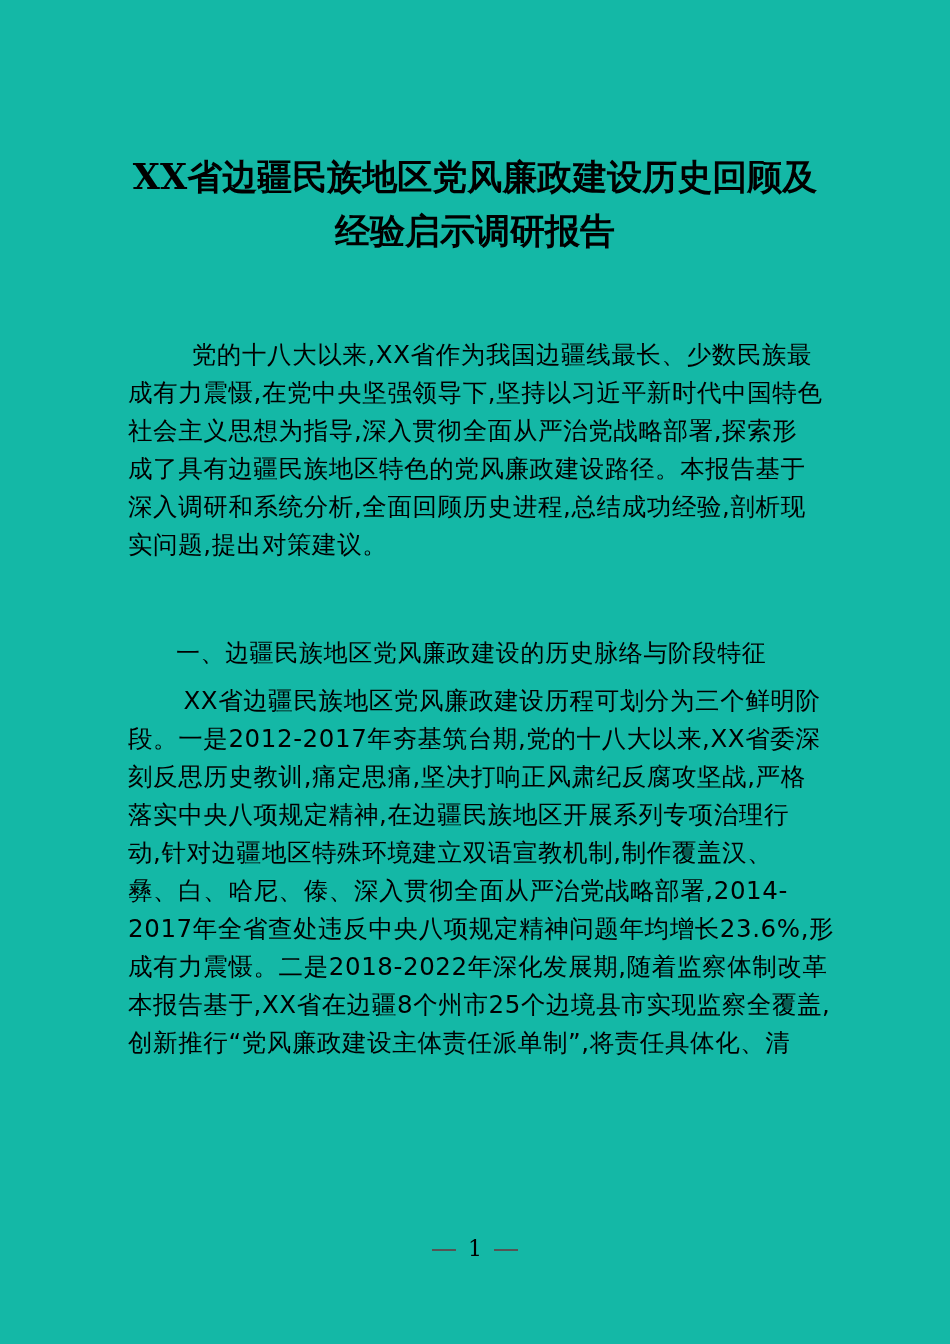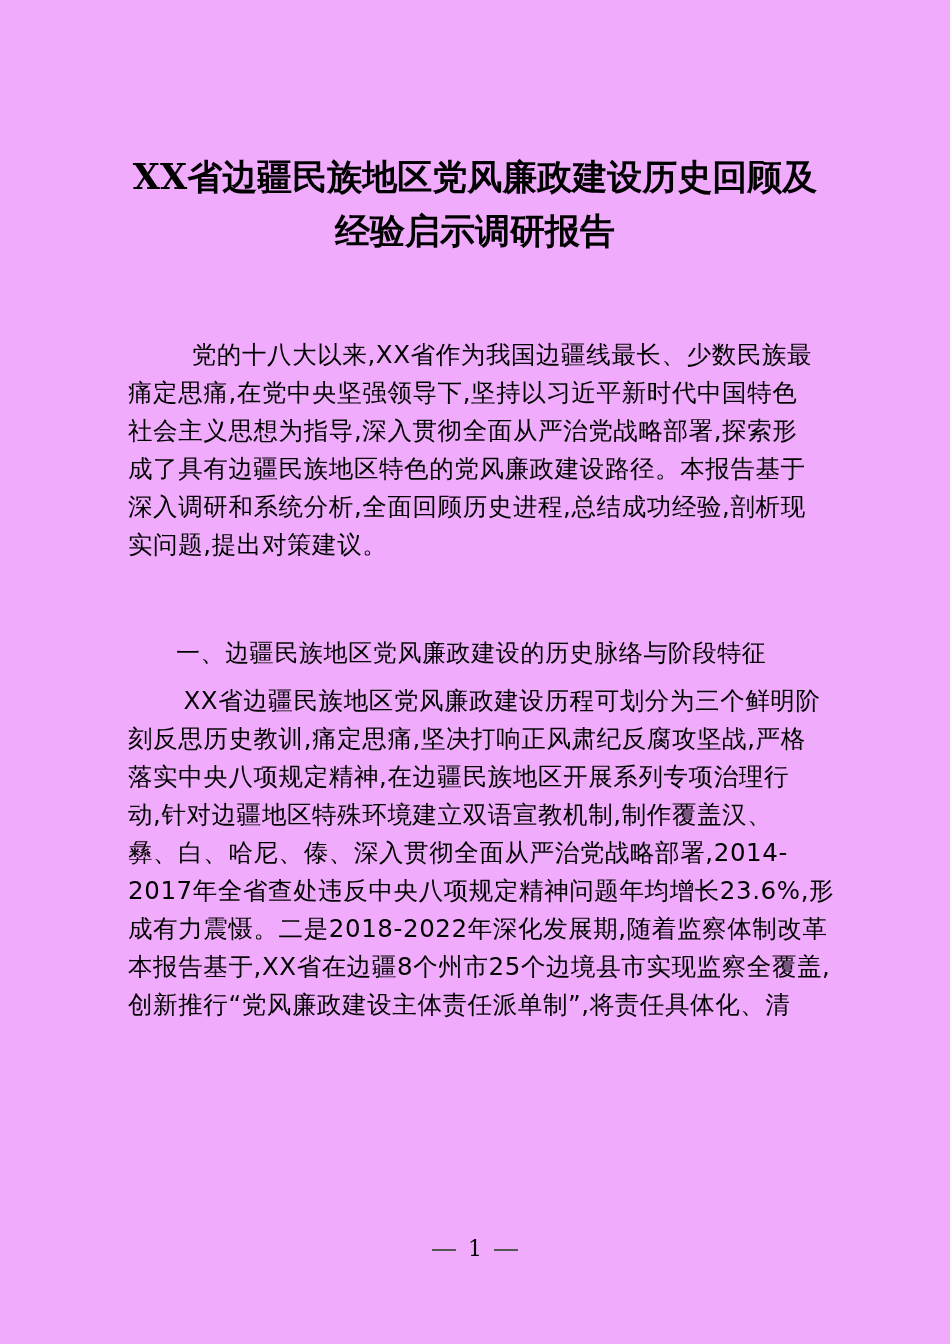--- a/index.html
+++ b/index.html
@@ -13,21 +13,21 @@
     position: relative;
     overflow: hidden;
     color: #000000;
     font-family: "DejaVu Serif", "Liberation Serif", serif;
   }
   .page {
     position: absolute;
     left: 0; top: 0;
     width: 950px;
     height: 1344px;
-    background: #f0abfc;
+    background: #14b8a6;
   }
   .title {
     position: absolute;
     left: 100px;
     width: 750px;
     top: 150px;
     text-align: center;
     font-family: "DejaVu Serif", "Liberation Serif", serif;
     font-weight: bold;
     font-size: 35px;
@@ -86,33 +86,34 @@
 
 <div class="page">
 
   <div class="title">
     <span class="line" style="height:54px;line-height:54px;">XX省边疆民族地区党风廉政建设历史回顾及</span>
     <span class="line" style="height:54px;line-height:54px;">经验启示调研报告</span>
   </div>
 
   <div class="body-text" style="top:336px;">
     <span class="line indent">党的十八大以来,XX省作为我国边疆线最长、少数民族最</span>
-    <span class="line">痛定思痛,在党中央坚强领导下,坚持以习近平新时代中国特色</span>
+    <span class="line">成有力震慑,在党中央坚强领导下,坚持以习近平新时代中国特色</span>
     <span class="line">社会主义思想为指导,深入贯彻全面从严治党战略部署,探索形</span>
     <span class="line">成了具有边疆民族地区特色的党风廉政建设路径。本报告基于</span>
     <span class="line">深入调研和系统分析,全面回顾历史进程,总结成功经验,剖析现</span>
     <span class="line">实问题,提出对策建议。</span>
   </div>
 
   <div class="body-text" style="top:634px;">
     <span class="line heading">一、边疆民族地区党风廉政建设的历史脉络与阶段特征</span>
   </div>
 
   <div class="body-text" style="top:682px;">
     <span class="line indent">XX省边疆民族地区党风廉政建设历程可划分为三个鲜明阶</span>
+    <span class="line">段。一是2012-2017年夯基筑台期,党的十八大以来,XX省委深</span>
     <span class="line">刻反思历史教训,痛定思痛,坚决打响正风肃纪反腐攻坚战,严格</span>
     <span class="line">落实中央八项规定精神,在边疆民族地区开展系列专项治理行</span>
     <span class="line">动,针对边疆地区特殊环境建立双语宣教机制,制作覆盖汉、</span>
     <span class="line">彝、白、哈尼、傣、深入贯彻全面从严治党战略部署,2014-</span>
     <span class="line">2017年全省查处违反中央八项规定精神问题年均增长23.6%,形</span>
     <span class="line">成有力震慑。二是2018-2022年深化发展期,随着监察体制改革</span>
     <span class="line">本报告基于,XX省在边疆8个州市25个边境县市实现监察全覆盖,</span>
     <span class="line">创新推行“党风廉政建设主体责任派单制”,将责任具体化、清</span>
   </div>
 

